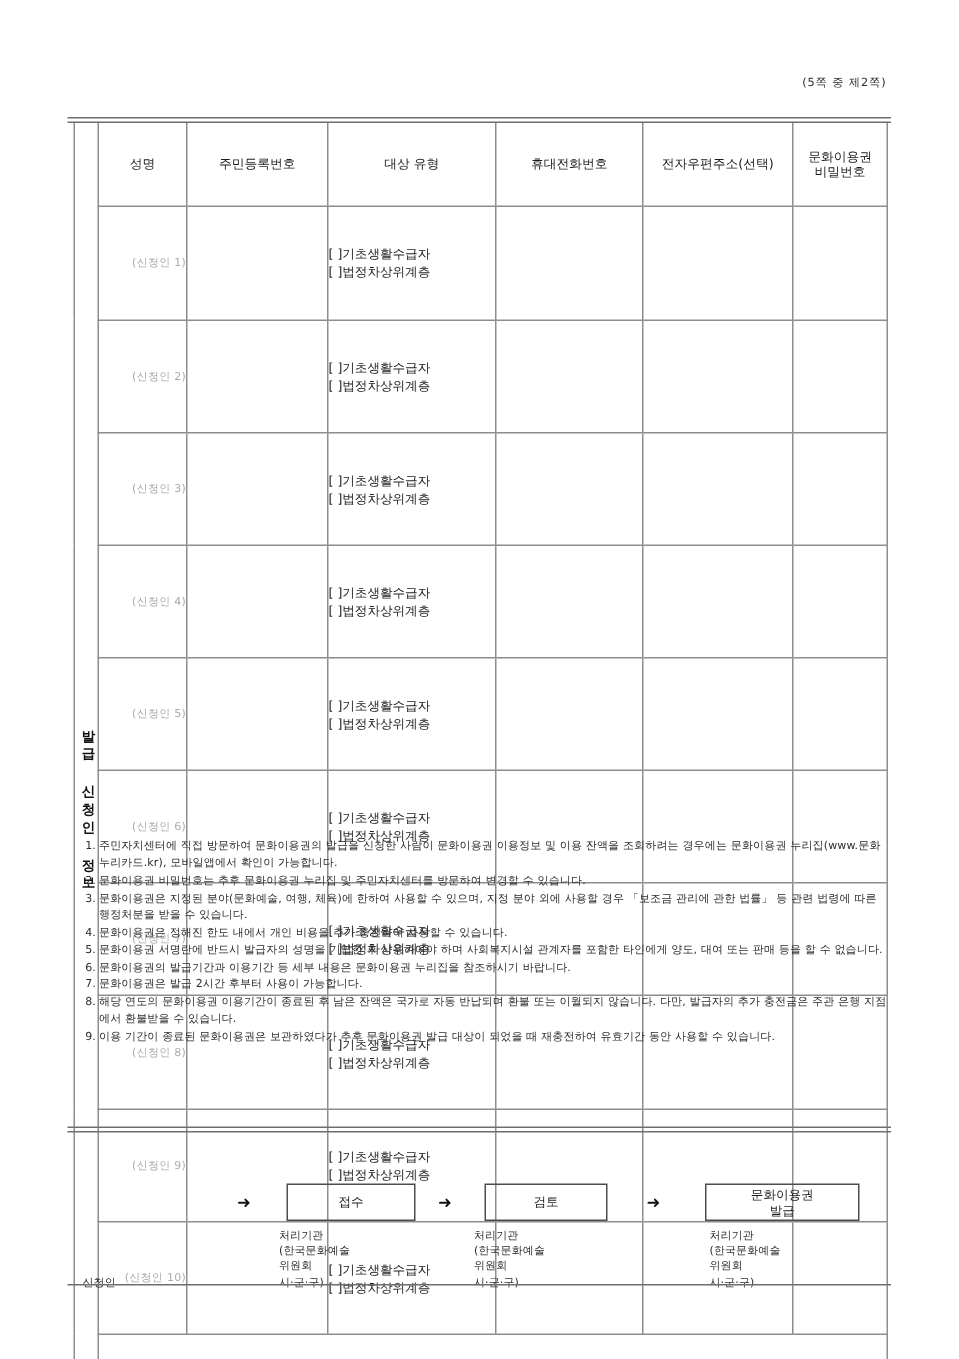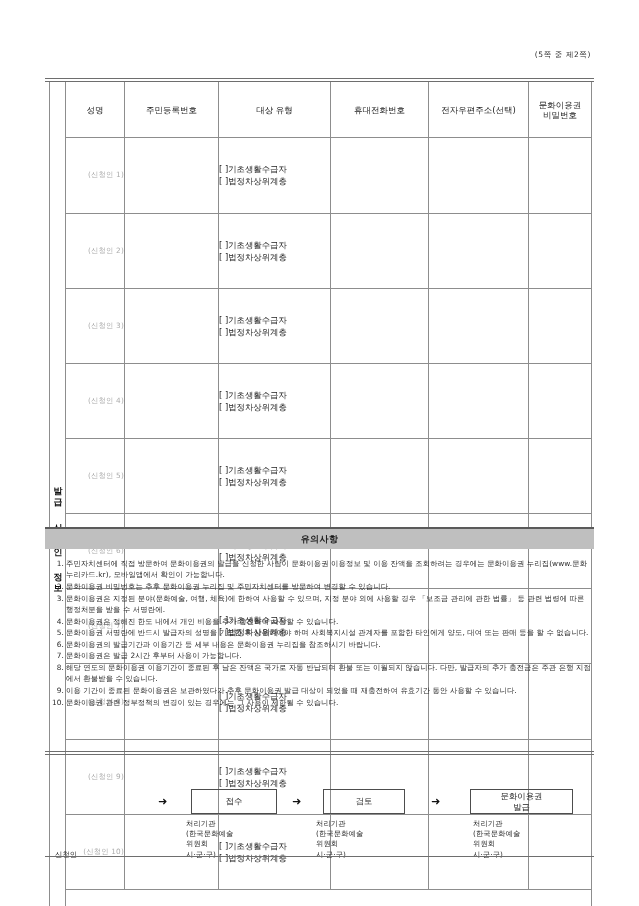--- a/index.html
+++ b/index.html
@@ -253,36 +253,33 @@
         <td class="notes-cell" colspan="6">
           
           
         </td>
       </tr>
     </tbody>
       </table>
 
   </div>
 
-  <div class="section-bar" style="top:527px;">
-    <span>유의사항</span>
-  </div>
 
   <div class="notice-list">
     <div class="notice-item">
       <span class="notice-num">1.</span>
       <span class="notice-txt">주민자치센터에 직접 방문하여 문화이용권의 발급을 신청한 사람이 문화이용권 이용정보 및 이용 잔액을 조회하려는 경우에는 문화이용권 누리집(www.문화누리카드.kr), 모바일앱에서 확인이 가능합니다.</span>
     </div>
     <div class="notice-item">
       <span class="notice-num">2.</span>
       <span class="notice-txt">문화이용권 비밀번호는 추후 문화이용권 누리집 및 주민자치센터를 방문하여 변경할 수 있습니다.</span>
     </div>
     <div class="notice-item">
       <span class="notice-num">3.</span>
-      <span class="notice-txt">문화이용권은 지정된 분야(문화예술, 여행, 체육)에 한하여 사용할 수 있으며, 지정 분야 외에 사용할 경우 「보조금 관리에 관한 법률」 등 관련 법령에 따른 행정처분을 받을 수 서명란에.</span>
+      <span class="notice-txt">문화이용권은 지정된 분야(문화예술, 여행, 체육)에 한하여 사용할 수 있으며, 지정 분야 외에 사용할 경우 「보조금 관리에 관한 법률」 등 관련 법령에 따른 행정처분을 받을 수 있습니다.</span>
     </div>
     <div class="notice-item">
       <span class="notice-num">4.</span>
       <span class="notice-txt">문화이용권은 정해진 한도 내에서 개인 비용을 추가 충전하여 사용할 수 있습니다.</span>
     </div>
     <div class="notice-item">
       <span class="notice-num">5.</span>
       <span class="notice-txt">문화이용권 서명란에 반드시 발급자의 성명을 기입한 후 사용하여야 하며 사회복지시설 관계자를 포함한 타인에게 양도, 대여 또는 판매 등을 할 수 없습니다.</span>
     </div>
     <div class="notice-item">
@@ -293,24 +290,20 @@
       <span class="notice-num">7.</span>
       <span class="notice-txt">문화이용권은 발급 2시간 후부터 사용이 가능합니다.</span>
     </div>
     <div class="notice-item">
       <span class="notice-num">8.</span>
       <span class="notice-txt">해당 연도의 문화이용권 이용기간이 종료된 후 남은 잔액은 국가로 자동 반납되며 환불 또는 이월되지 않습니다. 다만, 발급자의 추가 충전금은 주관 은행 지점에서 환불받을 수 있습니다.</span>
     </div>
     <div class="notice-item tight">
       <span class="notice-num">9.</span>
       <span class="notice-txt">이용 기간이 종료된 문화이용권은 보관하였다가 추후 문화이용권 발급 대상이 되었을 때 재충전하여 유효기간 동안 사용할 수 있습니다.</span>
-    </div>
-    <div class="notice-item">
-      <span class="notice-num">10.</span>
-      <span class="notice-txt">문화이용권 관련 정부정책의 변경이 있는 경우에는 그 사용이 제한될 수 있습니다.</span>
     </div>
   </div>
 
   <div class="rule-double" style="position:absolute;left:45px;top:751px;width:549px;"></div>
 
 
   <div class="proc-flow">
     <div class="proc-sub" style="left:55px;width:97px;top:49px;margin-top:12px;">신청인</div>
 
     <div class="proc-arrow" style="left:158px;top:0;">➜</div>

